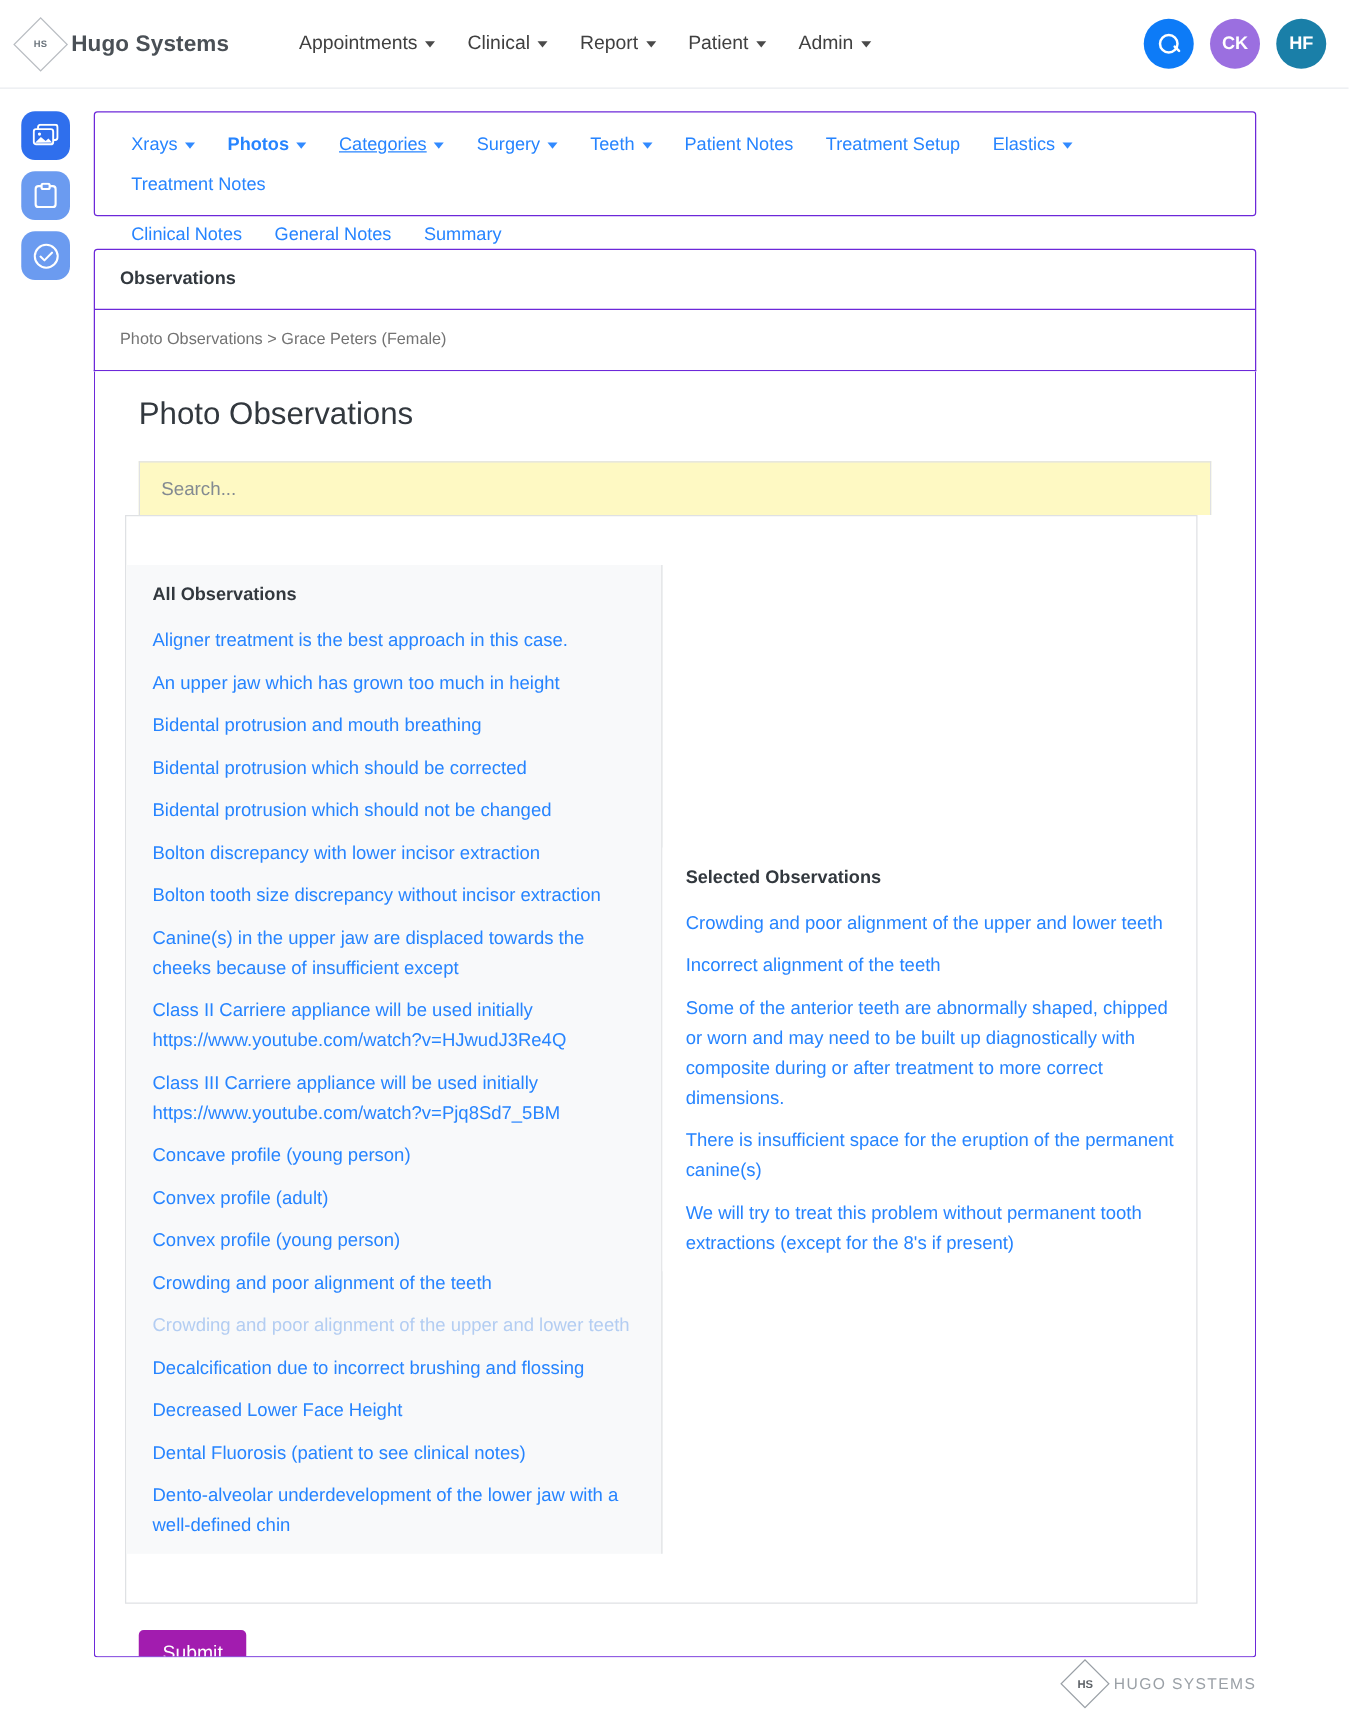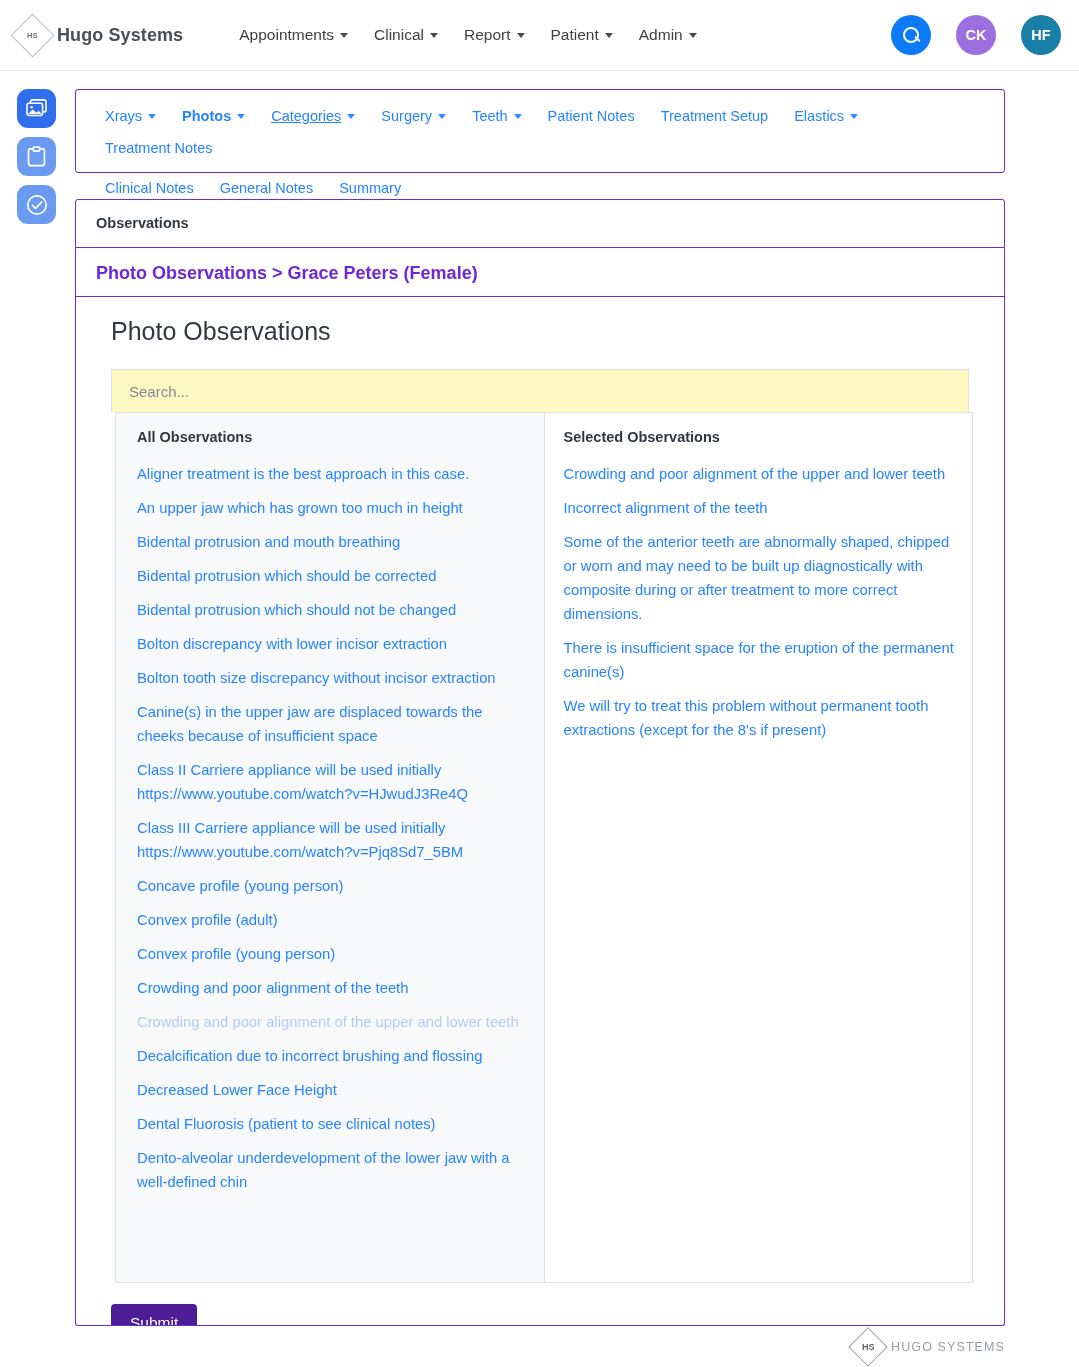--- a/index.html
+++ b/index.html
@@ -35,21 +35,21 @@
     display: flex; align-items: center; gap: 6px;
     font-size: 15.5px; color: #404040; padding: 6px 13px; cursor: pointer;
     white-space: nowrap;
   }
   .caret {
     width: 0; height: 0; border-left: 4.5px solid transparent;
     border-right: 4.5px solid transparent; border-top: 5px solid currentColor;
     display: inline-block; opacity: .95;
   }
 
-  .topright { margin-left: auto; display: flex; align-items: center; gap: 25px; margin-right: 18px; }
+  .topright { margin-left: auto; display: flex; align-items: center; gap: 13px; margin-right: 18px; }
   .circ {
     width: 40px; height: 40px; border-radius: 50%;
     display: flex; align-items: center; justify-content: center;
     color: #fff; font-size: 14.5px; font-weight: bold; cursor: pointer;
   }
   .mag { position: relative; width: 17px; height: 17px; }
   .mag::before {
     content: ""; position: absolute; left: 0; top: 0; width: 12px; height: 12px;
     border: 2px solid #fff; border-radius: 50%;
   }
@@ -77,48 +77,48 @@
     white-space: nowrap;
   }
   .tab.bold { font-weight: bold; }
   .tab.underline .tab-label { text-decoration: underline; }
   .tab .caret { border-top-color: #2684ff; }
 
   .obs-card { left: 75px; top: 199px; width: 930px; height: 49px; border-radius: 3px 3px 0 0; }
   .obs-card .ttl { font-size: 14.5px; font-weight: bold; color: #32383e; padding: 15px 0 0 20px; }
 
   .crumb-card { left: 75px; top: 248px; width: 930px; height: 49px; border-top: none; }
-  .crumb-card .ttl { font-size: 18px; font-weight: bold; color: #6d28d9; padding: 15px 0 0 20px; }
+  .crumb-card .ttl { font-size: 13px; font-weight: normal; color: #737373; padding: 15px 0 0 20px; }
 
   .body-card { left: 75px; top: 297px; width: 930px; height: 1029px; border-top: none; border-radius: 0 0 3px 3px; overflow: hidden; }
 
   .page-title { font-size: 25px; color: #32383e; padding: 20px 0 0 35px; font-weight: normal; }
 
   .search-wrap { margin: 23px 0 0 35px; width: 858px; }
   .search-input {
     width: 858px; height: 43px; border: 1px solid #dfe1e4; border-bottom: none;
     font-size: 15px; color: #495057; padding: 0 17px; outline: none;
     font-family: "Liberation Sans", sans-serif; background: #fef9c3;
   }
   .search-input::placeholder { color: #838a91; }
 
   .lists {
-    margin-left: 39px; width: 858px; height: 871px;
-    border: 1px solid #dfe1e4; display: flex; overflow: hidden;
+    margin-left: 24px; width: 858px; height: 871px;
+    border: 1px solid #dfe1e4; display: flex; overflow: hidden; align-items: center;
   }
   .col-left { width: 429px; background: #f8f9fa; border-right: 1px solid #dfe1e4; padding: 16px 16px 0 21px; overflow: hidden; }
   .col-right { width: 428px; background: #ffffff; padding: 16px 16px 0 19px; overflow: hidden; }
   .col-head { font-size: 14.5px; font-weight: bold; color: #32383e; margin-bottom: 17px; }
   .obs-item {
     color: #2684ff; font-size: 14.8px; line-height: 24px; margin-bottom: 10px; cursor: pointer;
   }
   .obs-item.disabled { color: #b3cdf2; cursor: default; }
 
   .submit-btn {
-    margin: 21px 0 0 35px; background: #4c1d95; color: #fff; border: none;
+    margin: 21px 0 0 35px; background: #a21caf; color: #fff; border: none;
     border-radius: 4px; font-size: 15.5px; padding: 10px 19px; cursor: pointer;
     font-family: "Liberation Sans", sans-serif;
   }
 
   
   .footer {
     position: absolute; left: 0; top: 1326px; width: 1079px; height: 41px;
     display: flex; align-items: center; justify-content: flex-end; padding-right: 74px;
     background: #fff;
   }
@@ -268,21 +268,21 @@
     <div class="lists">
       <div class="col-left">
         <div class="col-head">All Observations</div>
         <div class="obs-item">Aligner treatment is the best approach in this case.</div>
         <div class="obs-item">An upper jaw which has grown too much in height</div>
         <div class="obs-item">Bidental protrusion and mouth breathing</div>
         <div class="obs-item">Bidental protrusion which should be corrected</div>
         <div class="obs-item">Bidental protrusion which should not be changed</div>
         <div class="obs-item">Bolton discrepancy with lower incisor extraction</div>
         <div class="obs-item">Bolton tooth size discrepancy without incisor extraction</div>
-        <div class="obs-item">Canine(s) in the upper jaw are displaced towards the cheeks because of insufficient space</div>
+        <div class="obs-item">Canine(s) in the upper jaw are displaced towards the cheeks because of insufficient except</div>
         <div class="obs-item">Class II Carriere appliance will be used initially https://www.youtube.com/watch?v=HJwudJ3Re4Q</div>
         <div class="obs-item">Class III Carriere appliance will be used initially https://www.youtube.com/watch?v=Pjq8Sd7_5BM</div>
         <div class="obs-item">Concave profile (young person)</div>
         <div class="obs-item">Convex profile (adult)</div>
         <div class="obs-item">Convex profile (young person)</div>
         <div class="obs-item">Crowding and poor alignment of the teeth</div>
         <div class="obs-item disabled">Crowding and poor alignment of the upper and lower teeth</div>
         <div class="obs-item">Decalcification due to incorrect brushing and flossing</div>
         <div class="obs-item">Decreased Lower Face Height</div>
         <div class="obs-item">Dental Fluorosis (patient to see clinical notes)</div>

